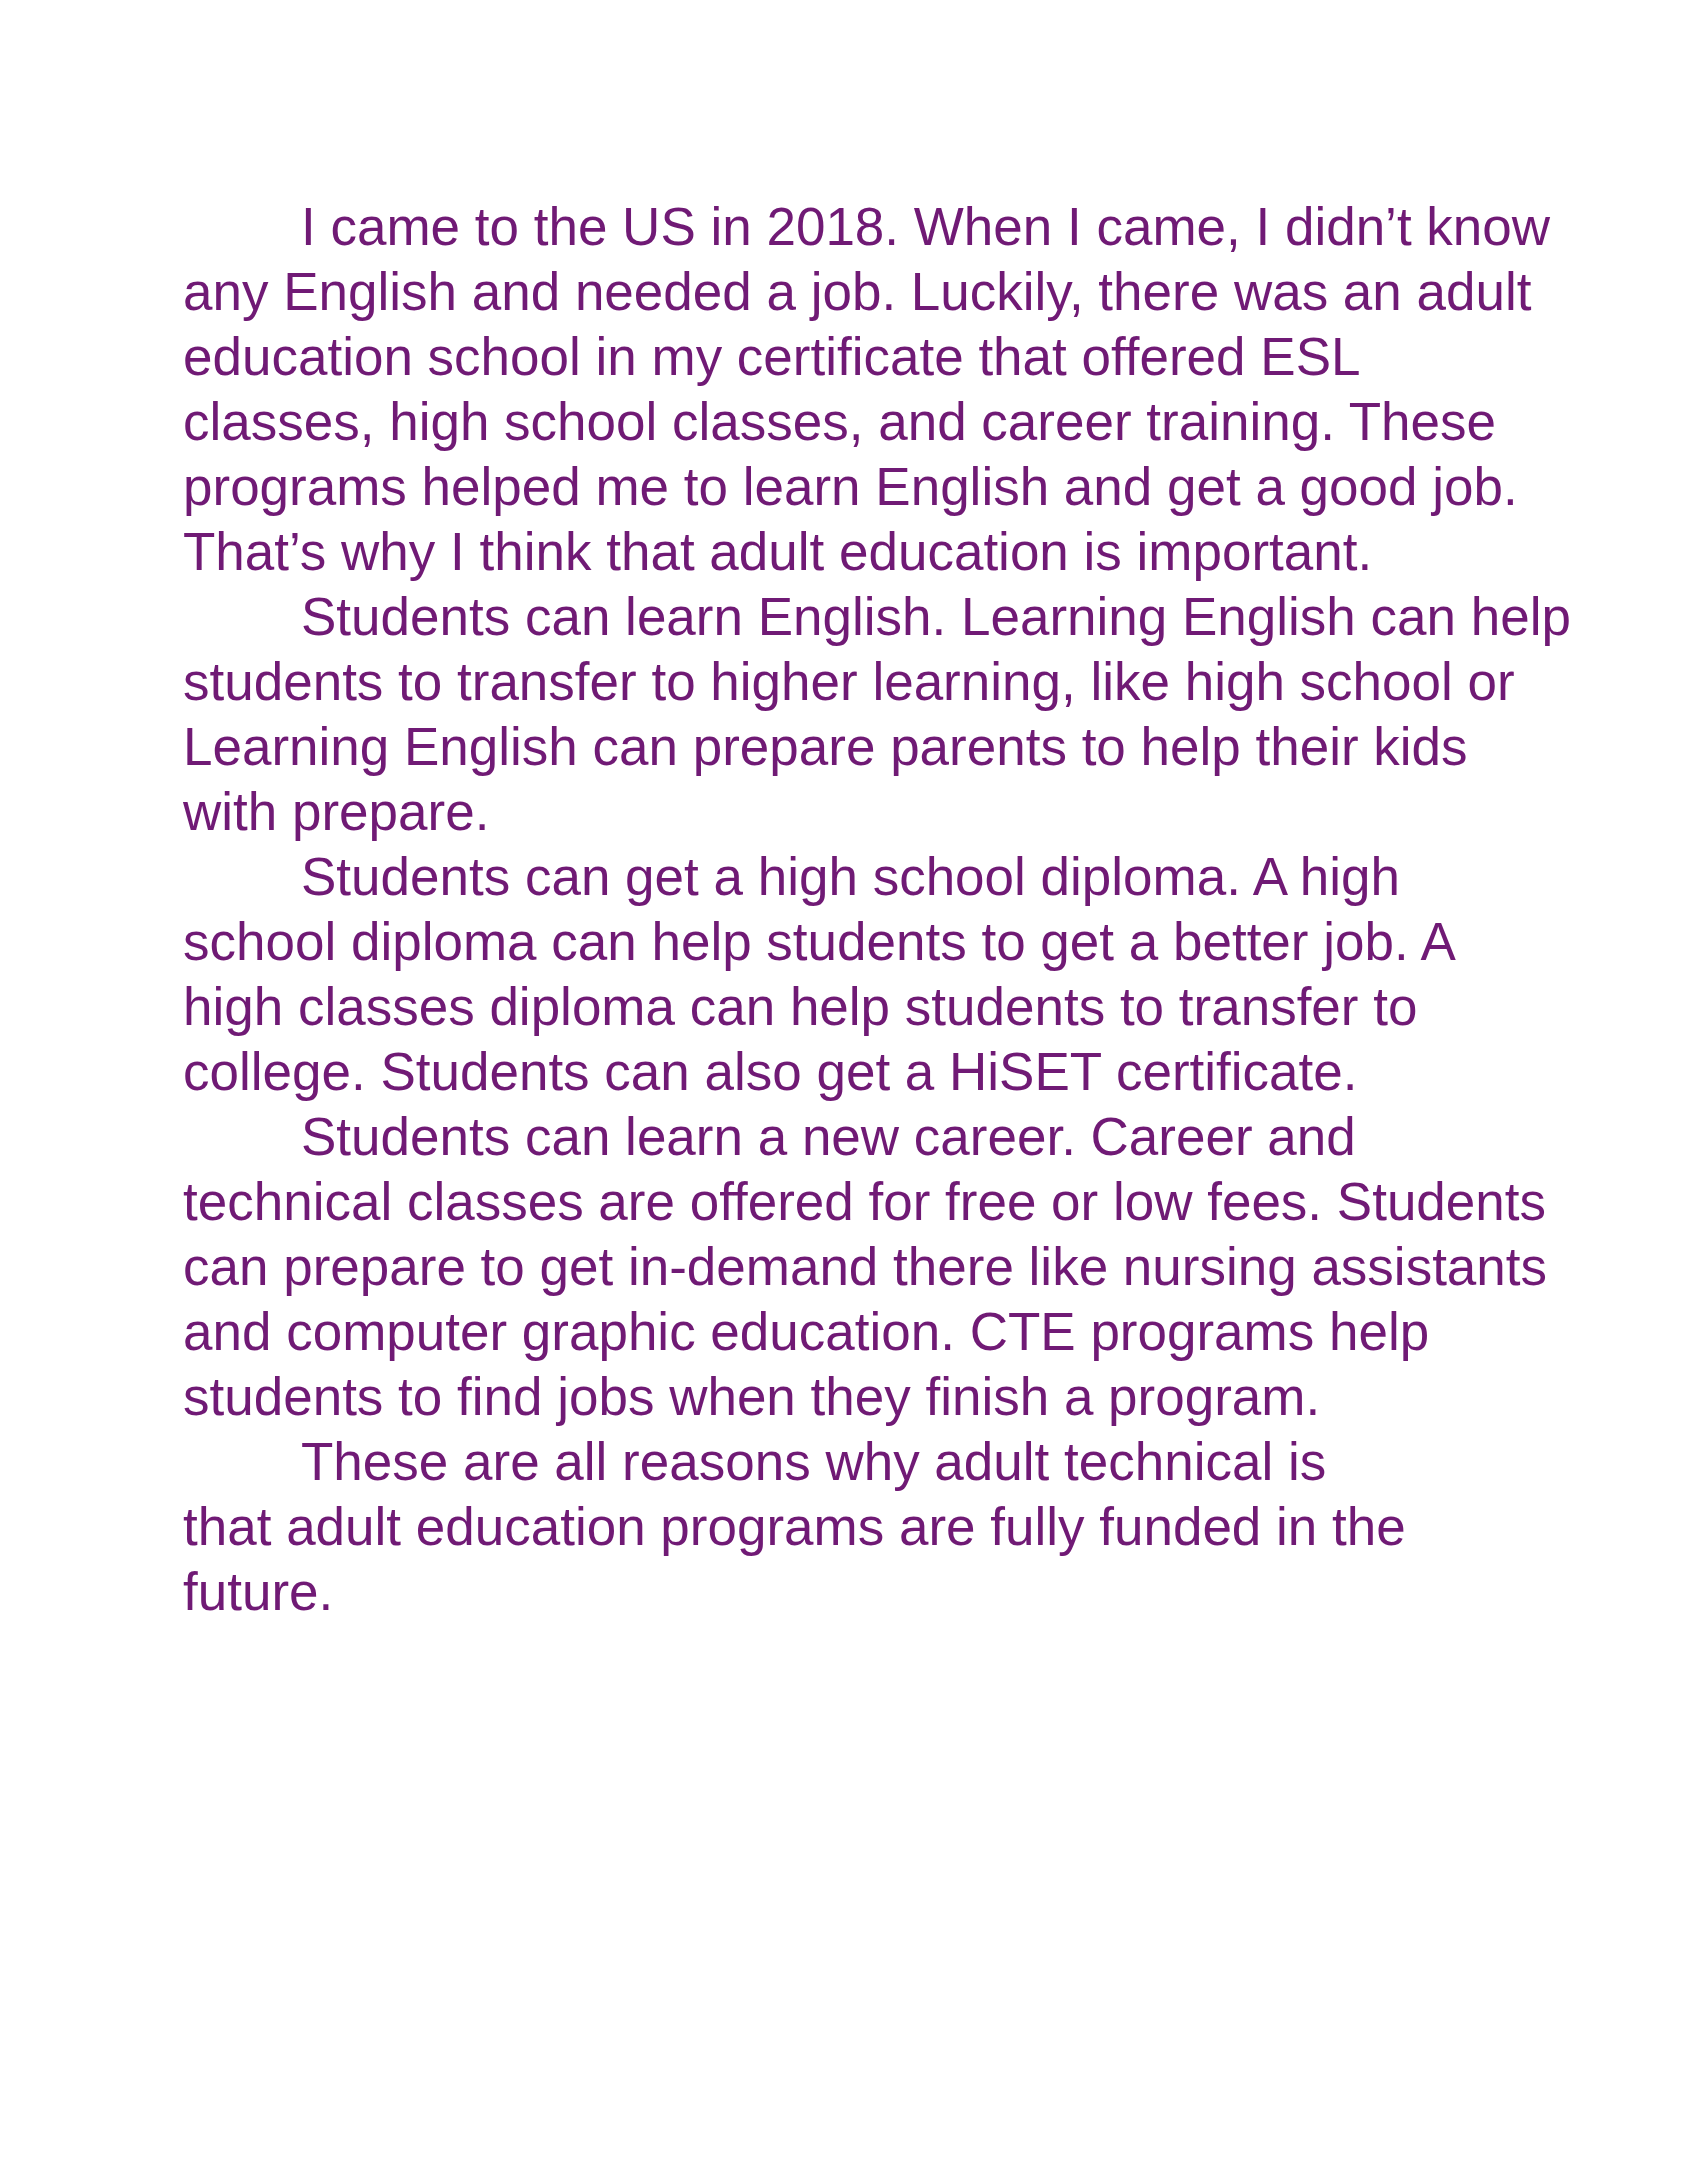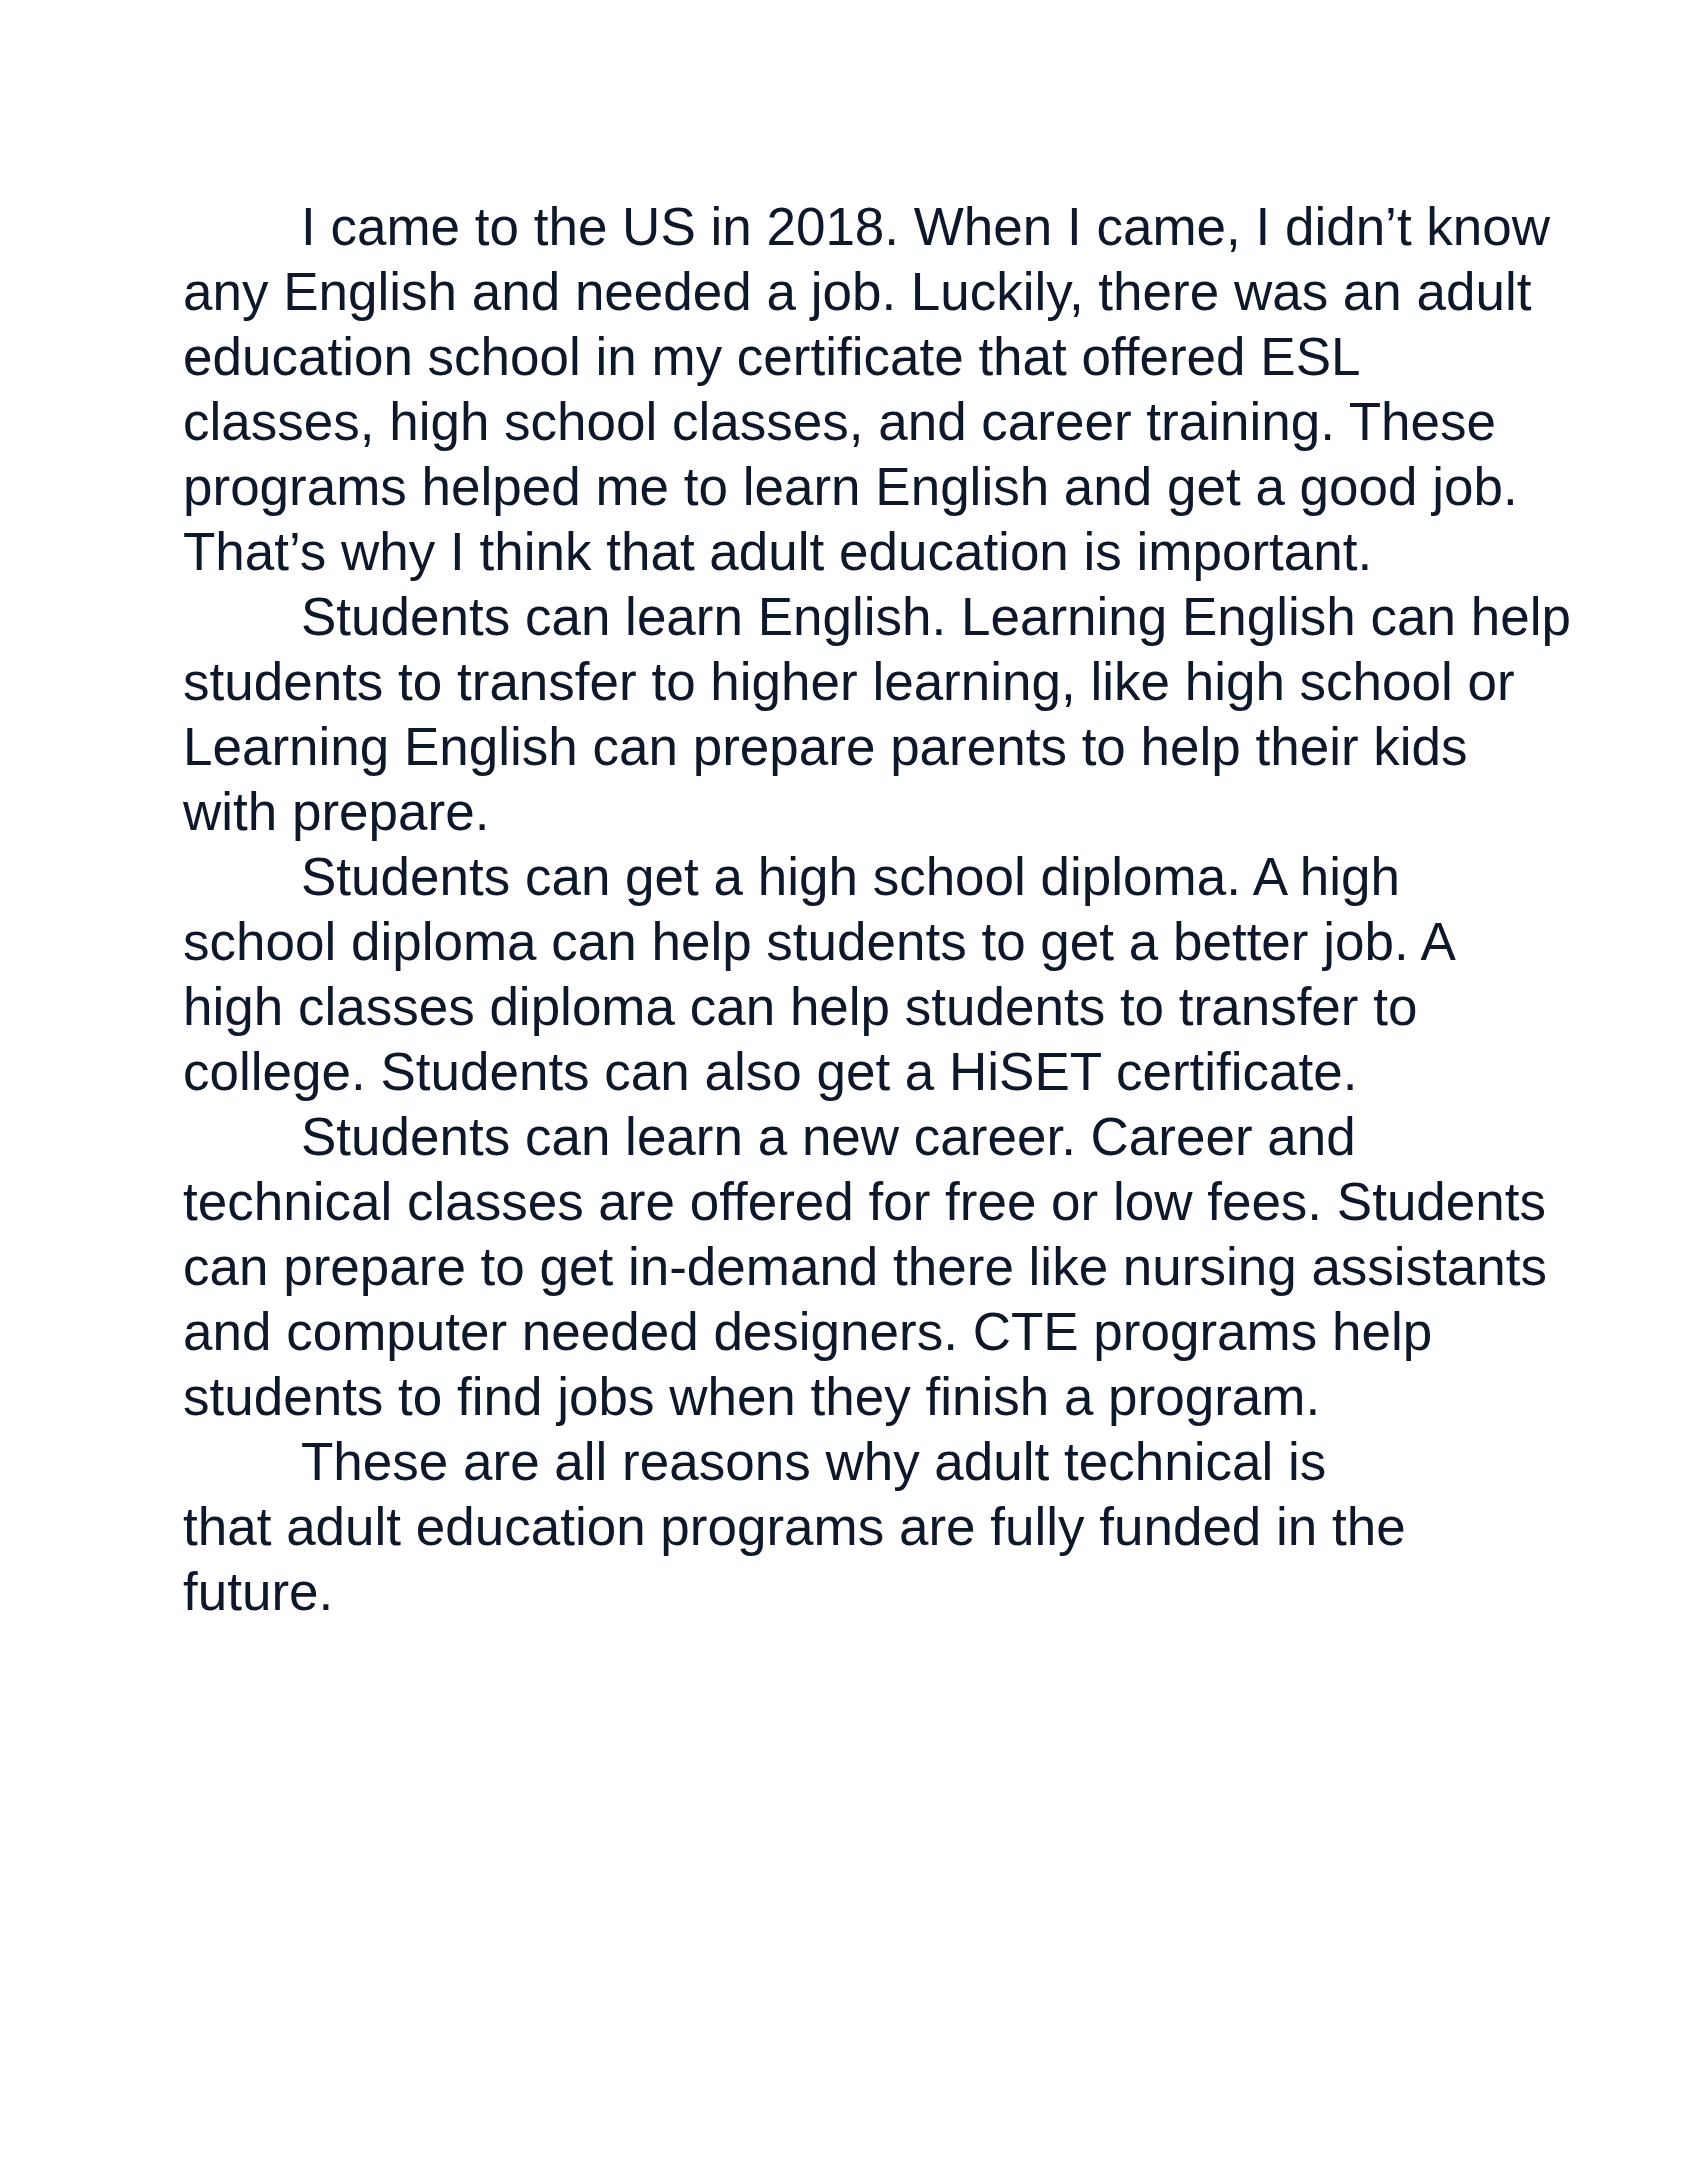--- a/index.html
+++ b/index.html
@@ -16,21 +16,21 @@
     .page {
       position: absolute;
       left: 0;
       top: 0;
       width: 1687px;
       height: 2183px;
       background: #ffffff;
       font-family: "Liberation Sans", sans-serif;
       font-size: 53px;
       line-height: 65px;
-      color: #0f172a;
+      color: #701a75;
       -webkit-font-smoothing: antialiased;
     }
     .doc-text {
       position: absolute;
       left: 183px;
       top: 194px;
       width: 1363px;
     }
     .paragraph {
       margin: 0;
@@ -66,21 +66,21 @@
       <div class="paragraph">
         <div class="line first">Students can get a high school diploma. A high</div>
         <div class="line">school diploma can help students to get a better job. A</div>
         <div class="line">high classes diploma can help students to transfer to</div>
         <div class="line">college. Students can also get a HiSET certificate.</div>
       </div>
       <div class="paragraph">
         <div class="line first">Students can learn a new career. Career and</div>
         <div class="line">technical classes are offered for free or low fees. Students</div>
         <div class="line">can prepare to get in-demand there like nursing assistants</div>
-        <div class="line">and computer needed designers. CTE programs help</div>
+        <div class="line">and computer graphic education. CTE programs help</div>
         <div class="line">students to find jobs when they finish a program.</div>
       </div>
       <div class="paragraph">
         <div class="line first">These are all reasons why adult technical is</div>
         <div class="line">that adult education programs are fully funded in the</div>
         <div class="line">future.</div>
       </div>
     </div>
 </div>
 

